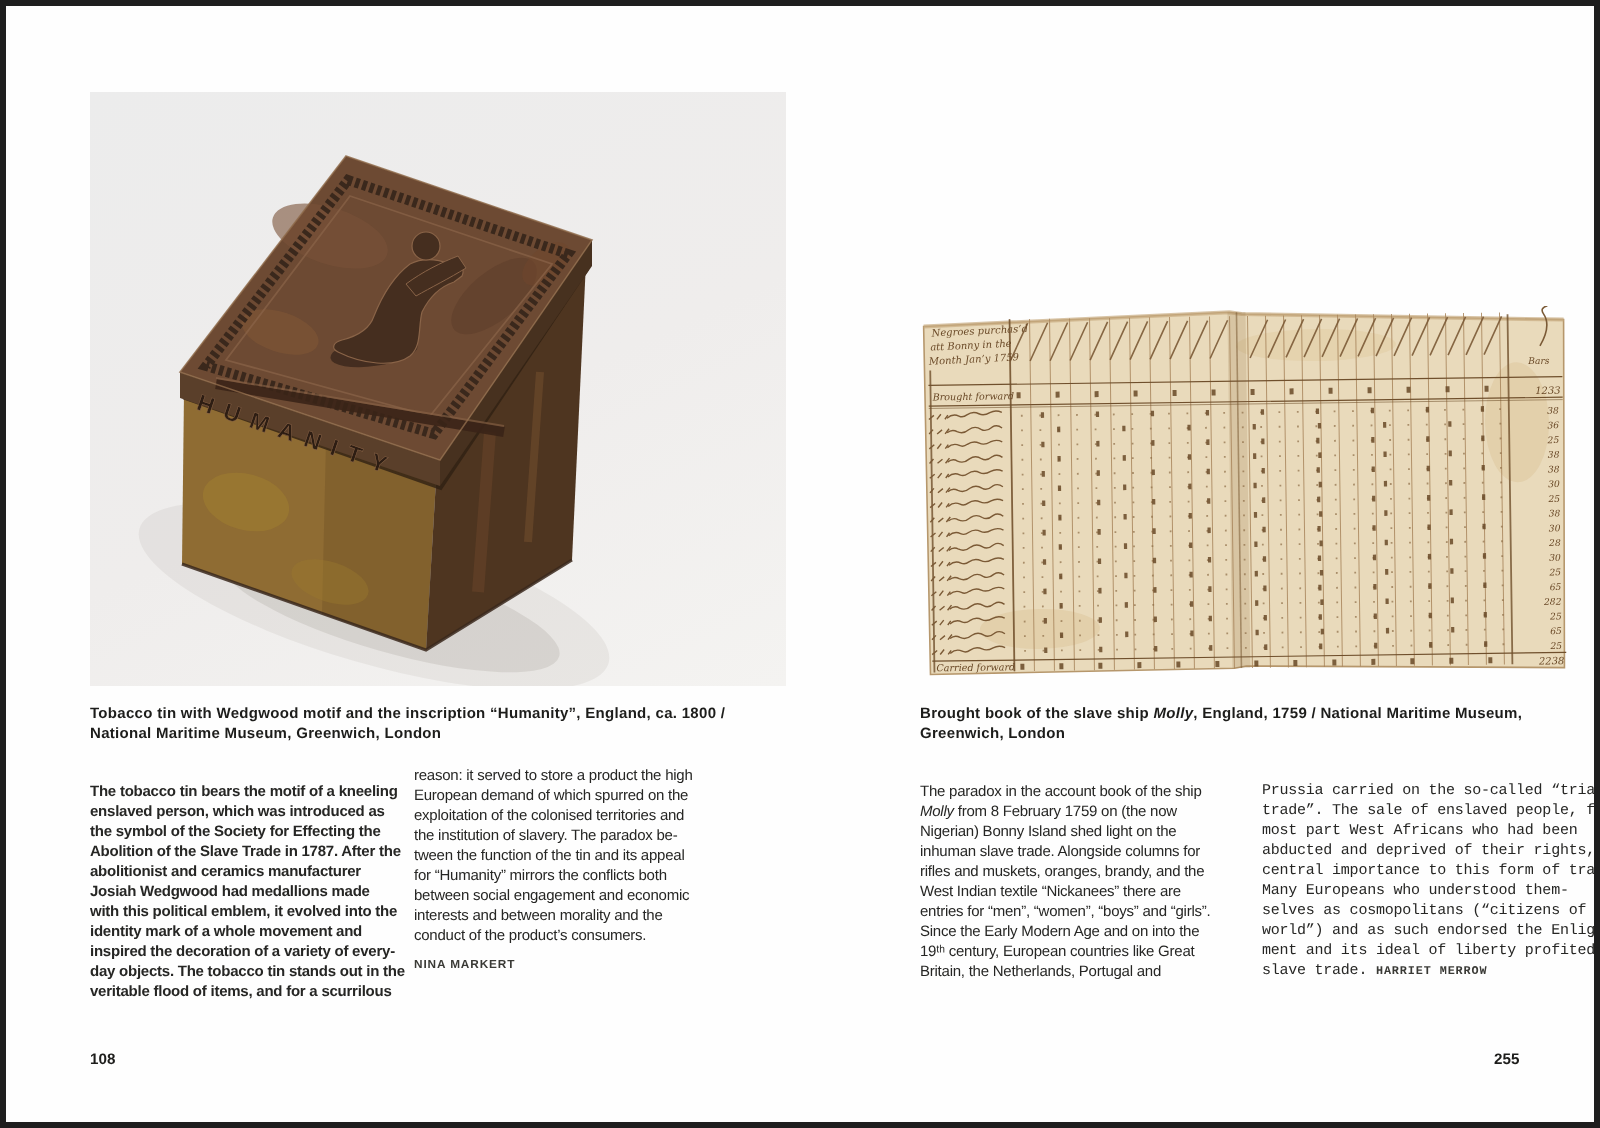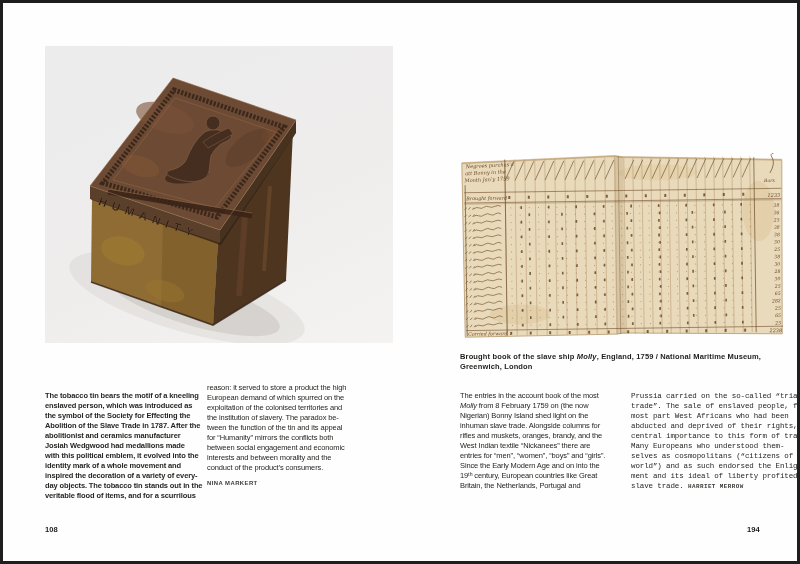--- a/index.html
+++ b/index.html
@@ -68,20 +68,22 @@
                  L186,92 C188,88 184,85 180,86 C172,83 166,83 160,86 Z" fill="#452e1f" stroke="#8a6448" stroke-width="0.6"></path>
         <path d="M158,96 C166,90 176,85 184,82 L188,88 C180,93 170,98 163,102 Z" fill="#452e1f" stroke="#8a6448" stroke-width="0.5"></path>
         <circle cx="168" cy="77" r="7" fill="#452e1f" stroke="#8a6448" stroke-width="0.6"></circle>
       </g>
 
       <polygon points="128,32 251,74 175,184 45,140" fill="none" stroke="#8f6a4a" stroke-width="0.8" opacity="0.8"></polygon>
       <path d="M46,236 L168,279 L241,234" stroke="#3a281c" stroke-width="1.6" fill="none" opacity="0.85"></path>
     </svg>
   </div>
 
+  <div class="cap" style="left:42px; top:349px;"><span>Tobacco tin with Wedgwood motif and the inscription “Humanity”, England, ca. 1800 /
+National Maritime Museum, Greenwich, London</span></div>
 
   <div class="bodytext" style="left:42px; top:388px;font-weight:bold;"><span>The tobacco tin bears the motif of a kneeling
 enslaved person, which was introduced as
 the symbol of the Society for Effecting the
 Abolition of the Slave Trade in 1787. After the
 abolitionist and ceramics manufacturer
 Josiah Wedgwood had medallions made
 with this political emblem, it evolved into the
 identity mark of a whole movement and
 inspired the decoration of a variety of every-
@@ -196,21 +198,21 @@
         <text x="8" y="180.5" font-family="DejaVu Serif, serif" font-style="italic" font-size="4.8" fill="#6b4a28">Carried forward</text>
         <line x1="50" y1="178.8" x2="292" y2="178.8" stroke="#6a4a28" stroke-width="3" stroke-dasharray="2 17.5" opacity="0.85"></line>
         <text x="322" y="181.3" text-anchor="end" font-family="DejaVu Serif, serif" font-style="italic" font-size="5" fill="#6b4a28">2238</text>
       </g>
     </svg>
   </div>
 
   <div class="cap" style="left:457px; top:349px;"><span>Brought book of the slave ship </span><span class="it">Molly</span><span>, England, 1759 / National Maritime Museum,
 Greenwich, London</span></div>
 
-  <div class="bodytext" style="left:457px; top:388px;"><span>The entries in the account book of the most
+  <div class="bodytext" style="left:457px; top:388px;"><span>The paradox in the account book of the ship
 </span><span class="it">Molly</span><span> from 8 February 1759 on (the now
 Nigerian) Bonny Island shed light on the
 inhuman slave trade. Alongside columns for
 rifles and muskets, oranges, brandy, and the
 West Indian textile “Nickanees” there are
 entries for “men”, “women”, “boys” and “girls”.
 Since the Early Modern Age and on into the
 19ᵗʰ century, European countries like Great
 Britain, the Netherlands, Portugal and</span></div>
 
@@ -218,15 +220,15 @@
 trade”. The sale of enslaved people, for the
 most part West Africans who had been
 abducted and deprived of their rights, was of
 central importance to this form of trade.
 Many Europeans who understood them-
 selves as cosmopolitans (“citizens of the
 world”) and as such endorsed the Enlighten-
 ment and its ideal of liberty profited from the
 slave trade. </span><span class="author">HARRIET MERROW</span></div>
 
-  <div class="pagenum" style="left:744px; top:522px;"><span>194</span></div>
+  <div class="pagenum" style="left:744px; top:522px;"><span>255</span></div>
 
 </div>
 
 </body></html>

